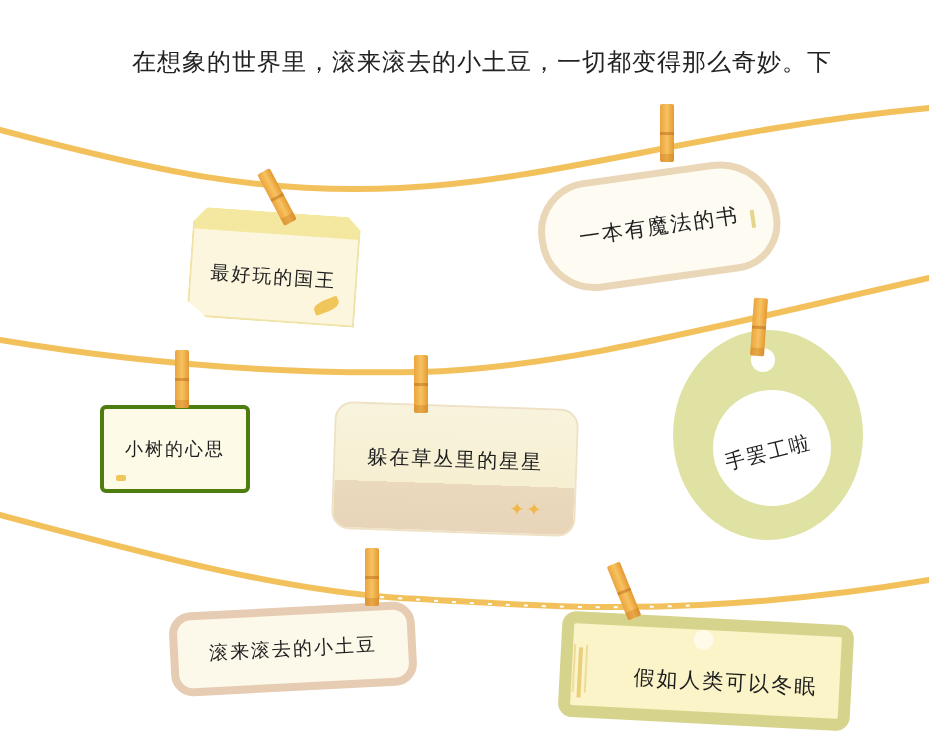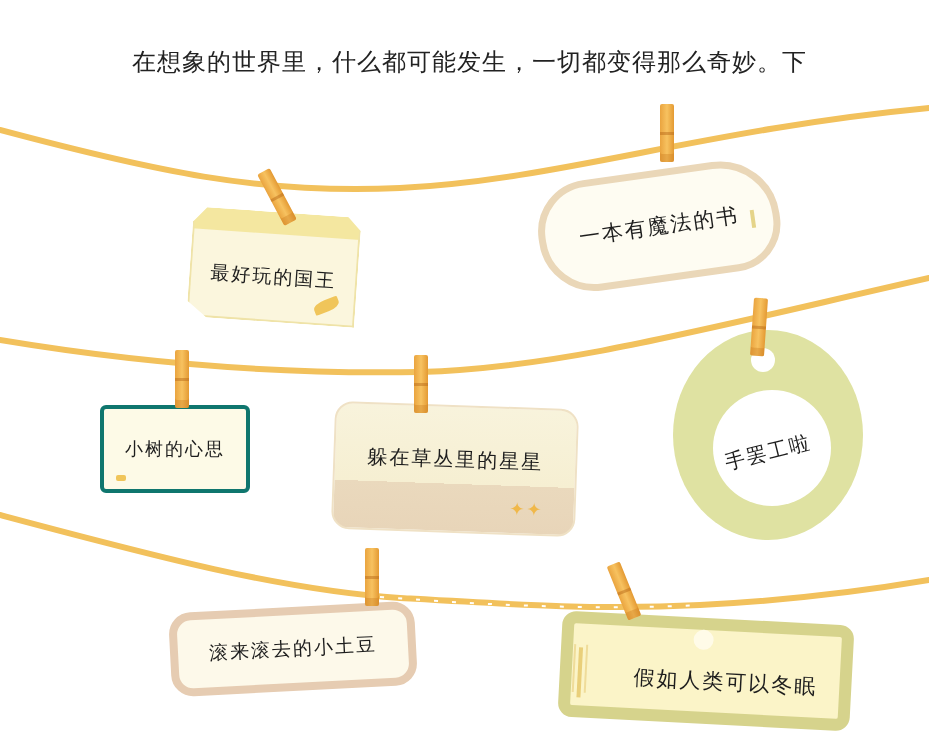--- a/index.html
+++ b/index.html
@@ -10,21 +10,21 @@
   .card{position:absolute;display:flex;align-items:center;justify-content:center;box-sizing:border-box;color:#1d1d1d;font-size:19px;letter-spacing:2px;font-family:"DejaVu Sans","Liberation Sans",sans-serif;}
   .card span{white-space:nowrap;}
   .pin{position:absolute;width:14px;height:58px;background:linear-gradient(90deg,#eaa43f,#f7c260 50%,#e49a33);border-radius:2px;box-shadow:inset 0 -8px 0 rgba(200,120,30,0.35);}
   .pin::after{content:"";position:absolute;left:0;right:0;top:28px;height:3px;background:rgba(180,100,20,0.45);}
   .deco{position:absolute;}
 </style>
 </head>
 <body>
 
 <div class="intro">
-  <span class="p1">在想象的世界里，什么都可能发生，一切都变得那么奇妙。下</span>
+  <span class="p1">在想象的世界里，滚来滚去的小土豆，一切都变得那么奇妙。下</span>
 </div>
 
 <svg class="ropes" width="929" height="736">
   <path d="M0,130 C150,170 260,195 400,188 C560,180 700,130 929,108" stroke="#f2c15c" stroke-width="6" fill="none" stroke-linecap="round"></path>
   <path d="M0,340 C120,360 260,375 420,372 C560,368 700,330 929,278" stroke="#f2c15c" stroke-width="6" fill="none" stroke-linecap="round"></path>
   <path d="M0,515 C150,555 280,590 400,598 C520,605 600,610 700,605 C800,600 870,590 929,580" stroke="#f2c15c" stroke-width="6" fill="none" stroke-linecap="round" stroke-dasharray="0"></path>
   <path d="M380,597 C500,606 600,610 700,605" stroke="#fff" stroke-width="2" fill="none" stroke-dasharray="4 14"></path>
 </svg>
 
 <div class="card" style="left:190px;top:212px;width:168px;height:110px;background:#fbf6dd;border:2px solid #efe3a8;border-top:22px solid #f4e7a0;clip-path:polygon(8% 0,92% 0,100% 12%,100% 100%,12% 100%,0 86%,0 14%);transform:rotate(4deg);">
@@ -32,21 +32,21 @@
   <div class="deco" style="right:14px;bottom:12px;width:26px;height:12px;background:#f0c55a;border-radius:50% 10% 50% 10%;transform:rotate(-25deg);"></div>
 </div>
 <div class="pin" style="left:270px;top:168px;transform:rotate(-28deg);"></div>
 
 <div class="card" style="left:538px;top:170px;width:242px;height:112px;background:#fefcf2;border:7px solid #ead7b8;border-radius:52px 60px 48px 56px;transform:rotate(-8deg);">
   <span style="font-size:21px;">一本有魔法的书</span>
   <div class="deco" style="right:18px;top:46px;width:4px;height:18px;background:#e5d48a;"></div>
 </div>
 <div class="pin" style="left:660px;top:104px;"></div>
 
-<div class="card" style="left:100px;top:405px;width:150px;height:88px;background:#fdfae7;border:4px solid #0f766e;border-radius:6px;">
+<div class="card" style="left:100px;top:405px;width:150px;height:88px;background:#fdfae7;border:4px solid #4d7c0f;border-radius:6px;">
   <span style="font-size:18px;">小树的心思</span>
   <div class="deco" style="left:12px;bottom:8px;width:10px;height:6px;background:#f0c55a;border-radius:2px;"></div>
 </div>
 <div class="pin" style="left:175px;top:350px;"></div>
 
 <div class="card" style="left:333px;top:405px;width:244px;height:128px;background:linear-gradient(180deg,#f8f3dc 0%,#f6efd2 62%,#ead9bd 62%,#e8d5b9 100%);border:2px solid #efe1c5;border-radius:18px;transform:rotate(2deg);">
   <span style="margin-top:-20px;font-size:20px;">躲在草丛里的星星</span>
   <div class="deco" style="right:30px;bottom:14px;color:#f0b84a;font-size:18px;">✦✦</div>
 </div>
 <div class="pin" style="left:414px;top:355px;"></div>

